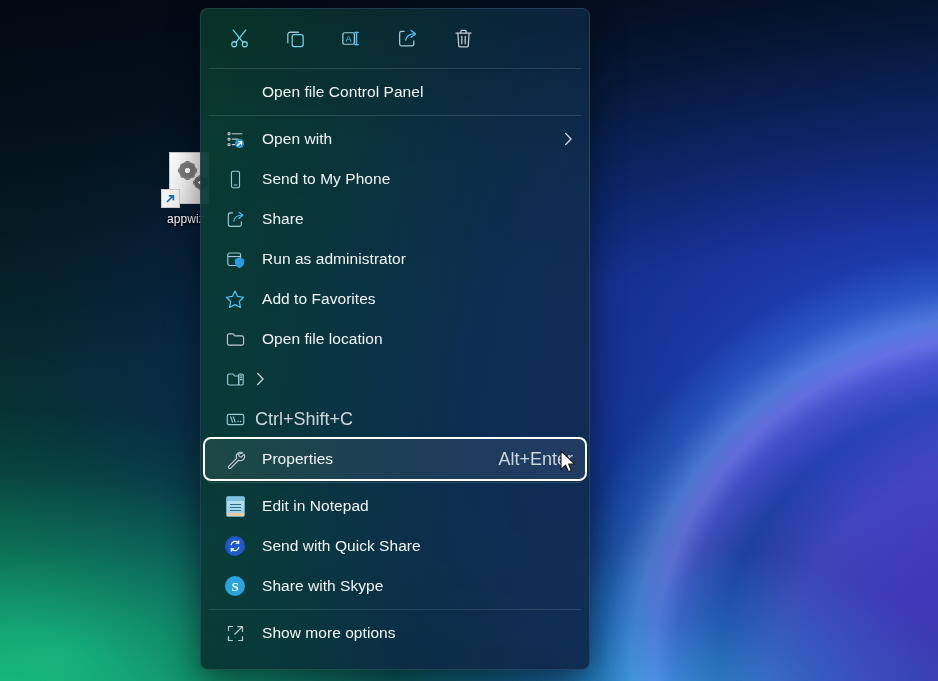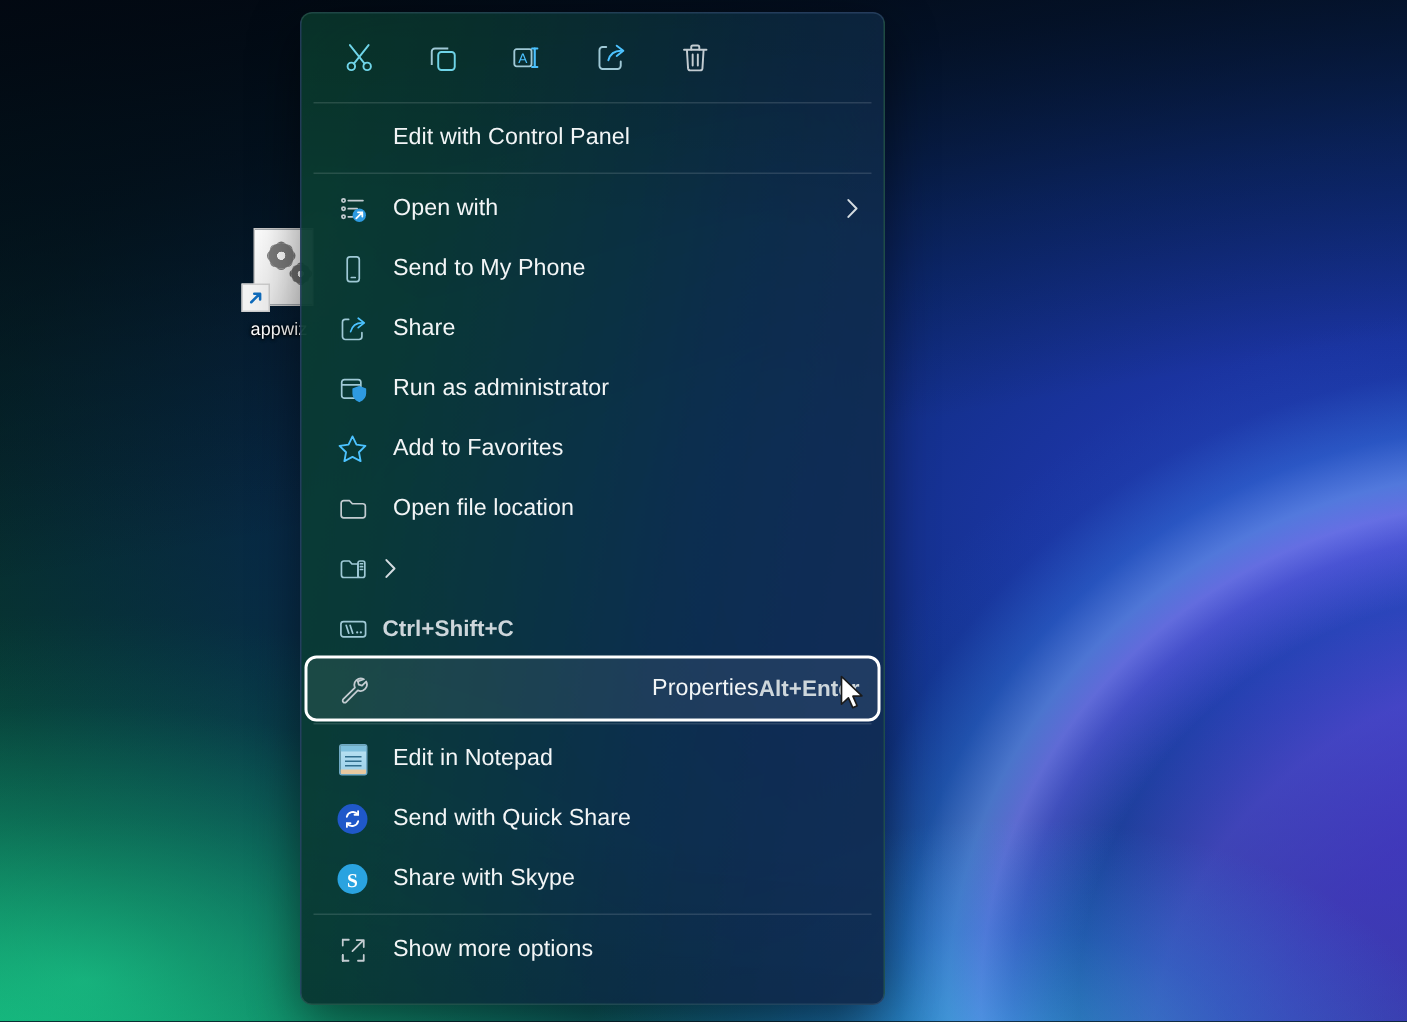--- a/index.html
+++ b/index.html
@@ -212,45 +212,43 @@
   .mrow-label {
     flex:1;
     font-size:15.5px;
     color:#f2f5f6;
     letter-spacing:.05px;
     padding-left:7px;
     white-space:nowrap;
   }
   .mrow-noicon .mrow-label { padding-left:57px; }
   .mrow-accel {
-    font-size:15px;
+    font-size:18px;
     color:#cdd6db;
     padding-right:12px;
     white-space:nowrap;
-    font-weight:bold;
   }
   .mrow-chev {
     width:22px; min-width:22px;
     display:flex; align-items:center; justify-content:center;
     padding-right:12px;
     color:#d4dce1;
   }
   .mrow-pad { width:18px; min-width:18px; }
 
   
   .grp { padding:3px 0; }
 
   
   .mrow.focused {
     background:rgba(255,255,255,0.075);
     outline:2px solid #ffffff;
     outline-offset:0px;
     border-radius:6px;
     margin:0 4px;
-    text-align:right;
   }
   .app-round {
     width:20px; height:20px; border-radius:50%;
     display:flex; align-items:center; justify-content:center;
   }
 
   
   .np {
     width:19px; height:21px;
     background:linear-gradient(180deg,#bfe4f2 0%,#a8d8ee 55%,#9ccfe8 100%);
@@ -354,21 +352,21 @@
           <path d="M6.2 6.6 L7 19.4 A1.6 1.6 0 0 0 8.6 20.8 H15.4 A1.6 1.6 0 0 0 17 19.4 L17.8 6.6"></path>
           <path d="M10.2 9.8 V17.4 M13.8 9.8 V17.4"></path>
         </svg>
       </div>
     </div>
 
     <div class="sep"></div>
 
     <div class="grp">
       <div class="mrow mrow-noicon">
-        <div class="mrow-label">Edit with Control Panel</div>
+        <div class="mrow-label">Open file Control Panel</div>
         <div class="mrow-pad"></div>
       </div>
     </div>
 
     <div class="sep"></div>
 
     <div class="grp">
 
       <div class="mrow">
         <div class="mrow-ico">

